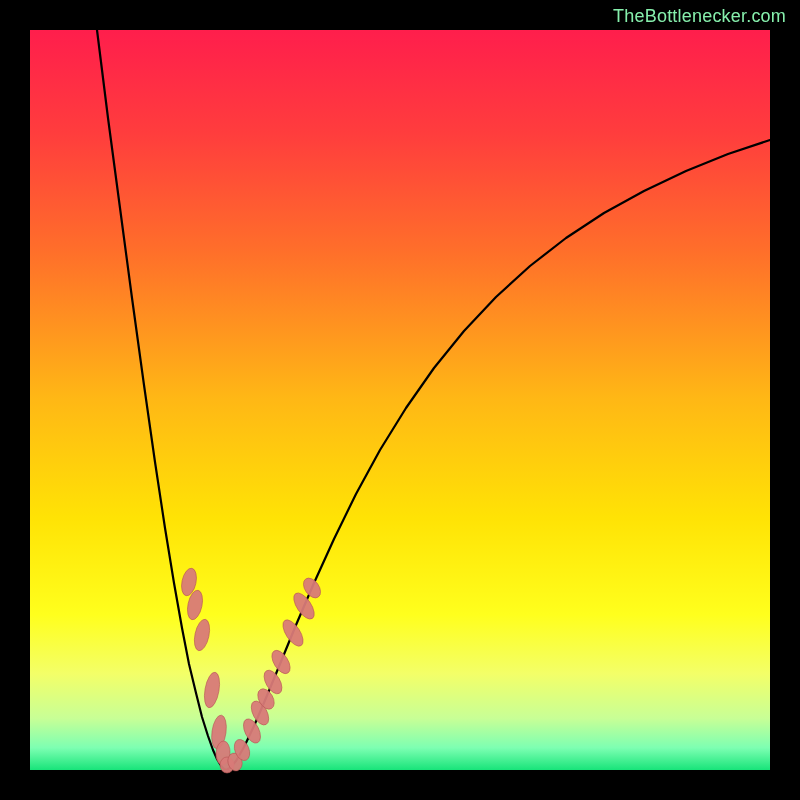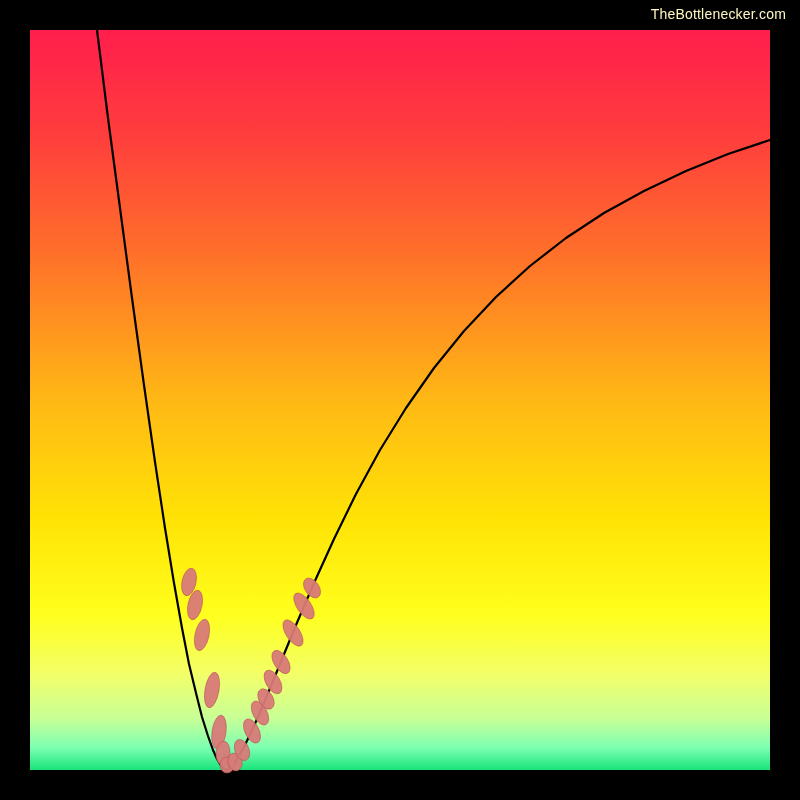--- a/index.html
+++ b/index.html
@@ -22,23 +22,23 @@
     left: 30px;
     top: 30px;
     width: 740px;
     height: 740px;
     
   }
   .watermark {
     position: absolute;
     top: 6px;
     right: 14px;
-    font-size: 14px;
+    font-size: 18px;
     font-weight: 500;
-    color: #fef9c3;
+    color: #86efac;
     letter-spacing: 0.2px;
     user-select: none;
   }
   svg.curves {
     position: absolute;
     left: 0; top: 0;
     width: 740px; height: 740px;
     overflow: visible;
   }
 </style>

